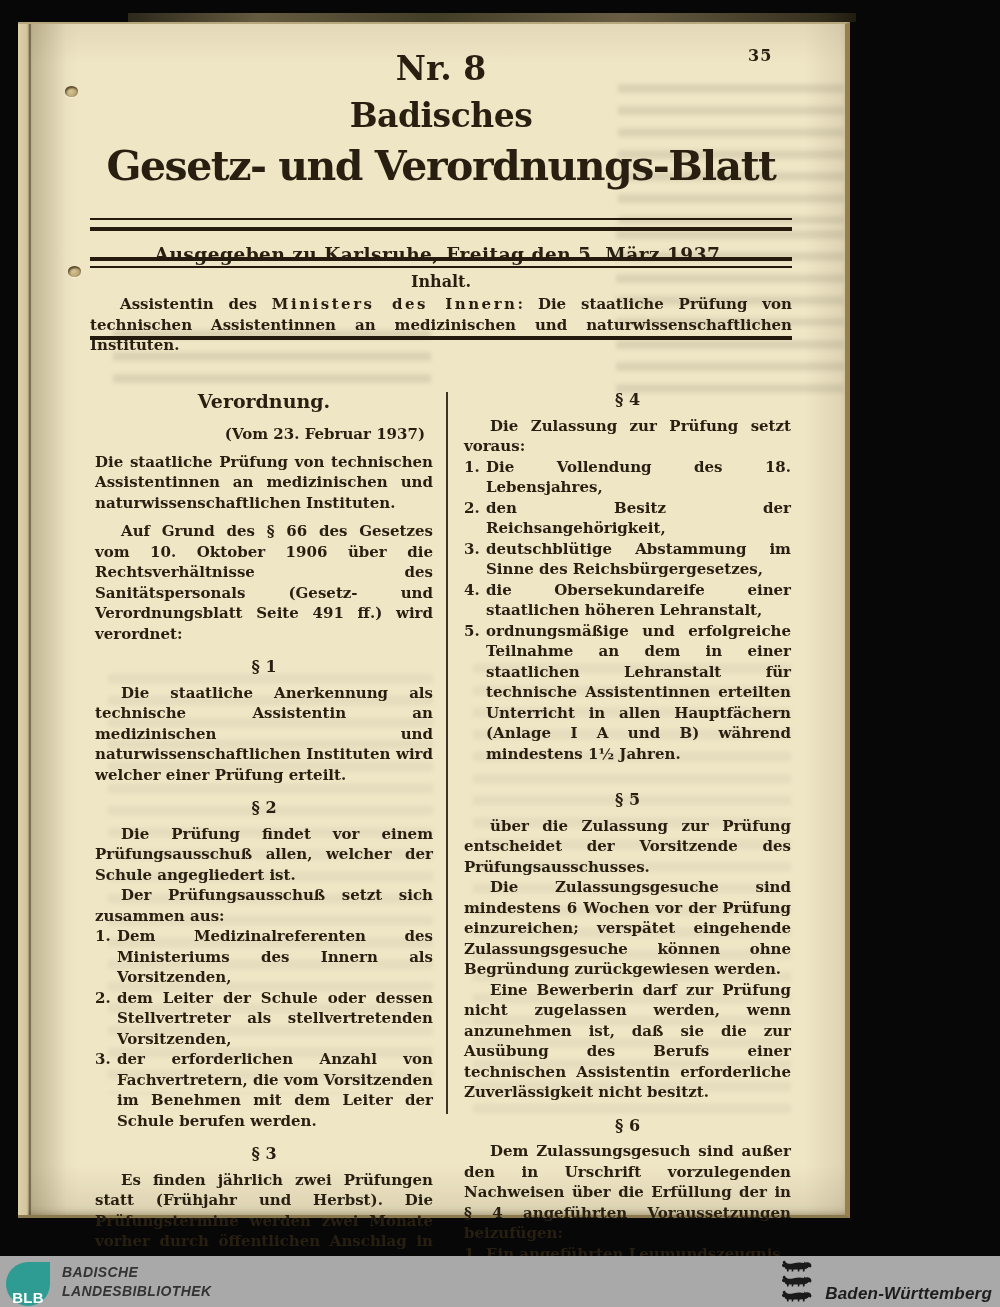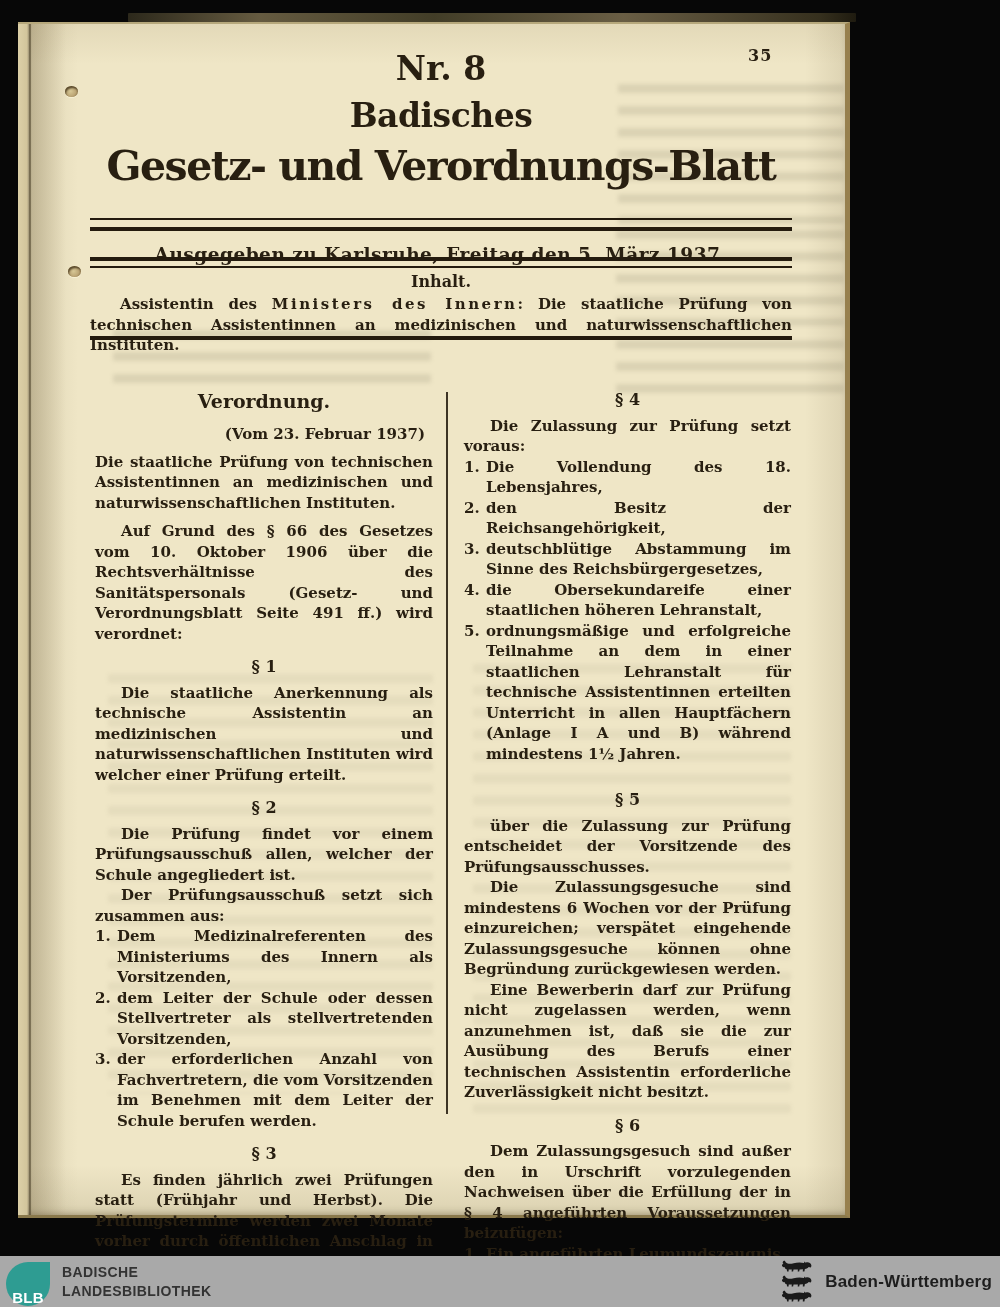--- a/index.html
+++ b/index.html
@@ -105,23 +105,23 @@
     display:flex;align-items:center;justify-content:space-between;
   }
   .footer-left{display:flex;align-items:center;height:100%;}
   .blb-logo{
     width:44px;height:44px;margin:4px 0 0 6px;flex:0 0 auto;
     border-radius:50% 0 50% 50%;
     display:flex;align-items:flex-end;justify-content:center;
     color:#fff;font-weight:700;font-size:15px;letter-spacing:.3px;
   }
   .library-name{
-    margin-left:12px;color:#333;font-weight:700;font-size:14px;line-height:1.3;letter-spacing:.4px;
-  }
-  .footer-right{display:flex;align-items:center;margin-right:8px;}
+    margin-left:12px;color:#333;font-weight:700;font-size:14px;line-height:1.3;letter-spacing:.4px;font-style:italic;
+  }
+  .footer-right{display:flex;align-items:flex-end;margin-right:8px;font-style:italic;}
   .bw-lions{margin-right:12px;display:block;}
   .bw-text{color:#1d1d1d;font-weight:700;font-size:17px;letter-spacing:.2px;}
 </style>
 </head>
 <body>
 
 <div class="book-top-edge"></div>
 
 <div class="page">
   <div class="gutter"></div>

